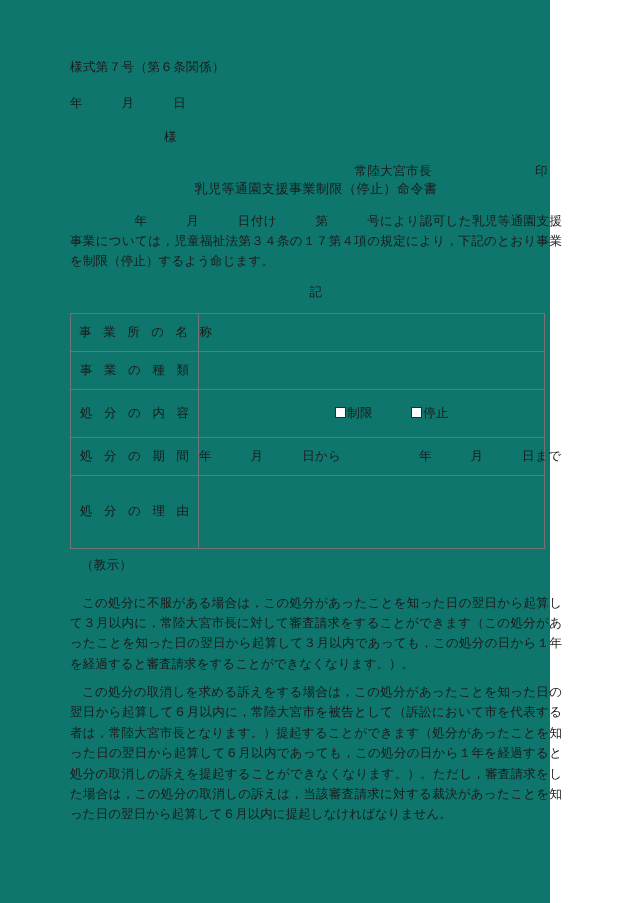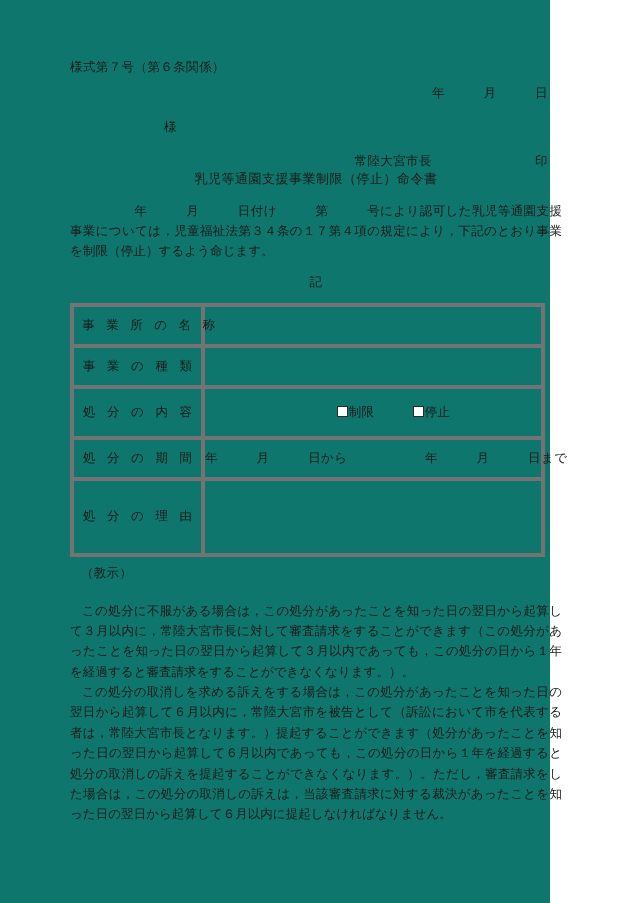--- a/index.html
+++ b/index.html
@@ -31,23 +31,23 @@
   }
 
   
   .form-no {
     font-size: 12.5px;
     line-height: 1.5;
     letter-spacing: 0.4px;
     white-space: pre;
   }
   .date-line {
-    margin-top: 8px;
-    font-size: 12.5px;
-    text-align: right;
+    margin-top: 18px;
+    font-size: 12.5px;
+    text-align: left;
     padding-right: 14px;
     white-space: pre;
     letter-spacing: 0.4px;
   }
   .addressee-line {
     margin-top: 17px;
     font-size: 12.5px;
     padding-left: 94px;
     white-space: pre;
     letter-spacing: 0.4px;
@@ -83,21 +83,21 @@
   }
 
   
   .form-table {
     margin-top: 12px;
     border-collapse: collapse;
     width: 475px;
     table-layout: fixed;
   }
   .form-table td {
-    border: 4px solid #737373;
+    border: 1px solid #737373;
     font-size: 12.5px;
     vertical-align: middle;
     padding: 0;
   }
   .form-table td.label {
     width: 119px;
     text-align: center;
     letter-spacing: 4.2px;
     text-indent: 4.2px;
     padding: 0 4px;
@@ -143,21 +143,21 @@
   .kyoji-para {
     font-size: 12.5px;
     line-height: 1.63;
     text-align: justify;
     text-justify: inter-character;
     text-indent: 12px;
     white-space: pre-wrap;
     letter-spacing: 0.05px;
     margin-top: 19px;
   }
-  .kyoji-para + .kyoji-para { margin-top: 0; }
+  .kyoji-para + .kyoji-para { margin-top: 8px; }
 </style>
 </head>
 <body>
 
 <div class="page">
   <div class="content">
 
     <div class="form-no">様式第７号（第６条関係）</div>
 
     <div class="date-line">年　　　月　　　日</div>

